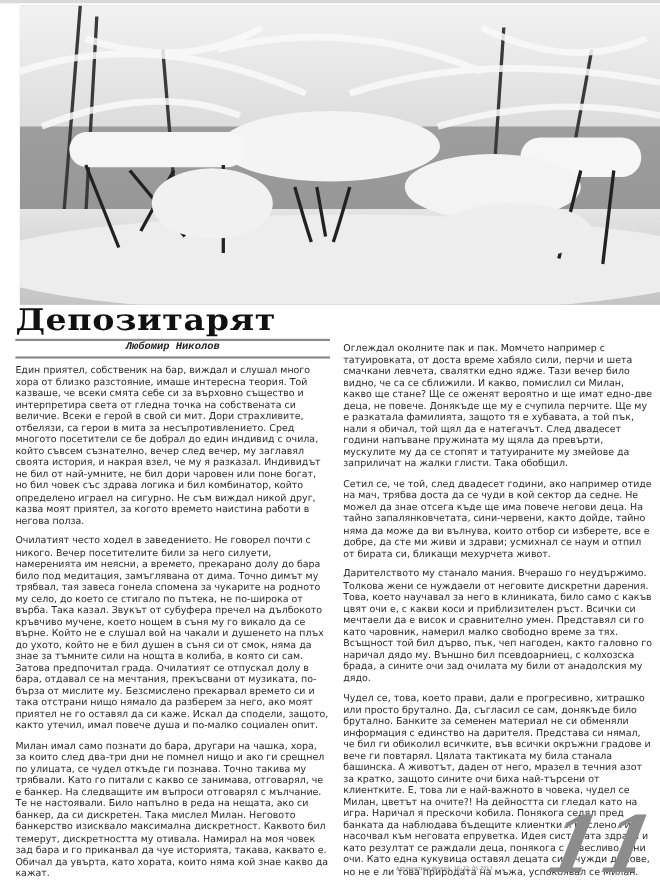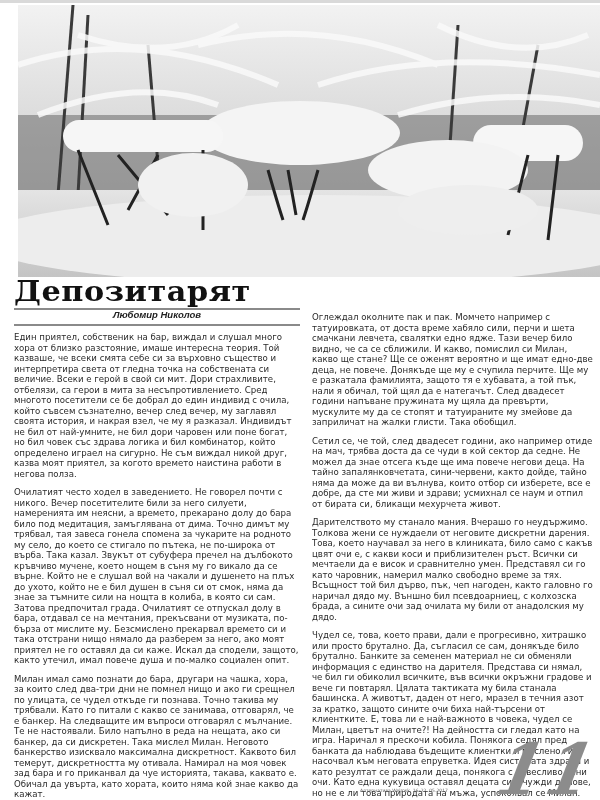--- a/index.html
+++ b/index.html
@@ -20,21 +20,21 @@
     position: absolute; left: 14px; top: 276px;
     font-family: "DejaVu Serif", serif; font-weight: bold;
     font-size: 27px; letter-spacing: 0.5px; color: #111;
     transform: scaleX(1.12); transform-origin: left top;
   }
   .rule { position: absolute; left: 14px; width: 286px; height: 2px; background: #8a8a8a; }
   .rule.r1 { top: 308px; }
   .rule.r2 { top: 324px; }
   .byline {
     position: absolute; left: 14px; width: 286px; top: 309px; text-align: center;
-    font-family: Liberation Sans, sans-serif; font-style: italic; font-weight: bold;
+    font-family: Liberation Mono, monospace; font-style: italic; font-weight: bold;
     font-size: 9.5px; color: #222;
   }
 
   .col {
     position: absolute; font-family: "DejaVu Sans", sans-serif;
     font-size: 8.6px; line-height: 10.5px; color: #2a2a2a;
     text-align: left;
   }
   .col p { margin: 0 0 8px 0; }
   .col-left { left: 14px; top: 332px; width: 285px; }

